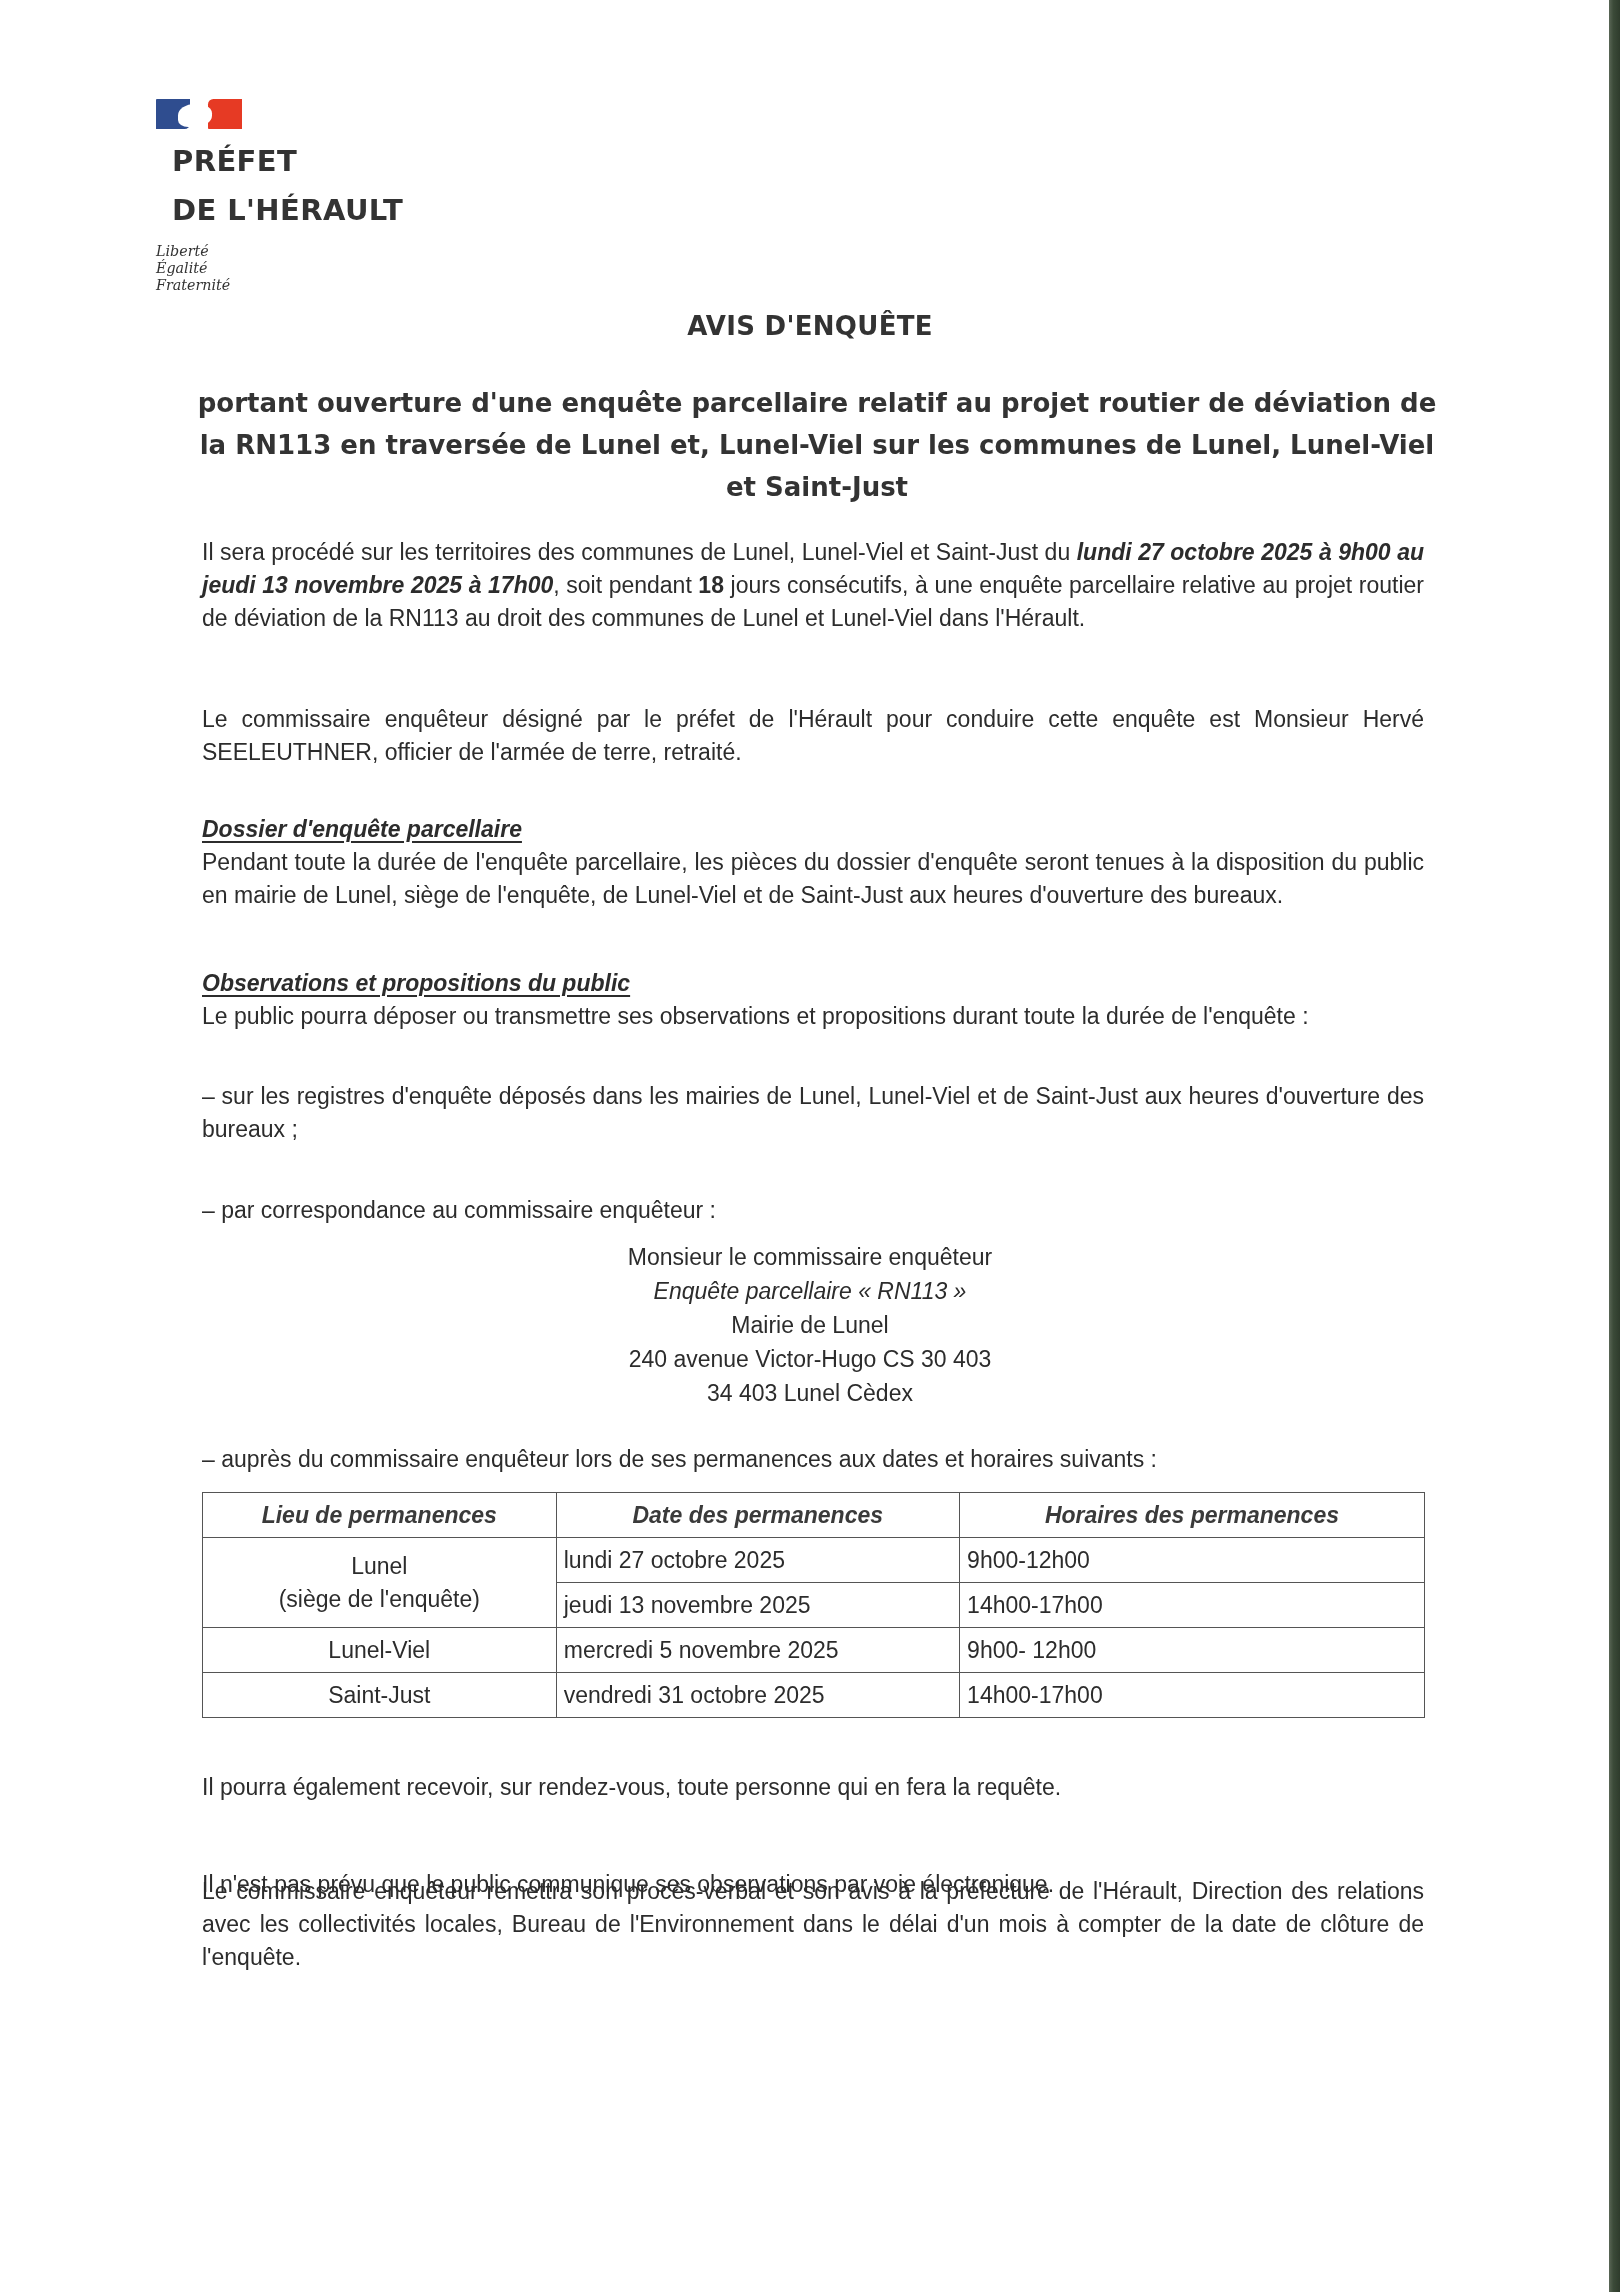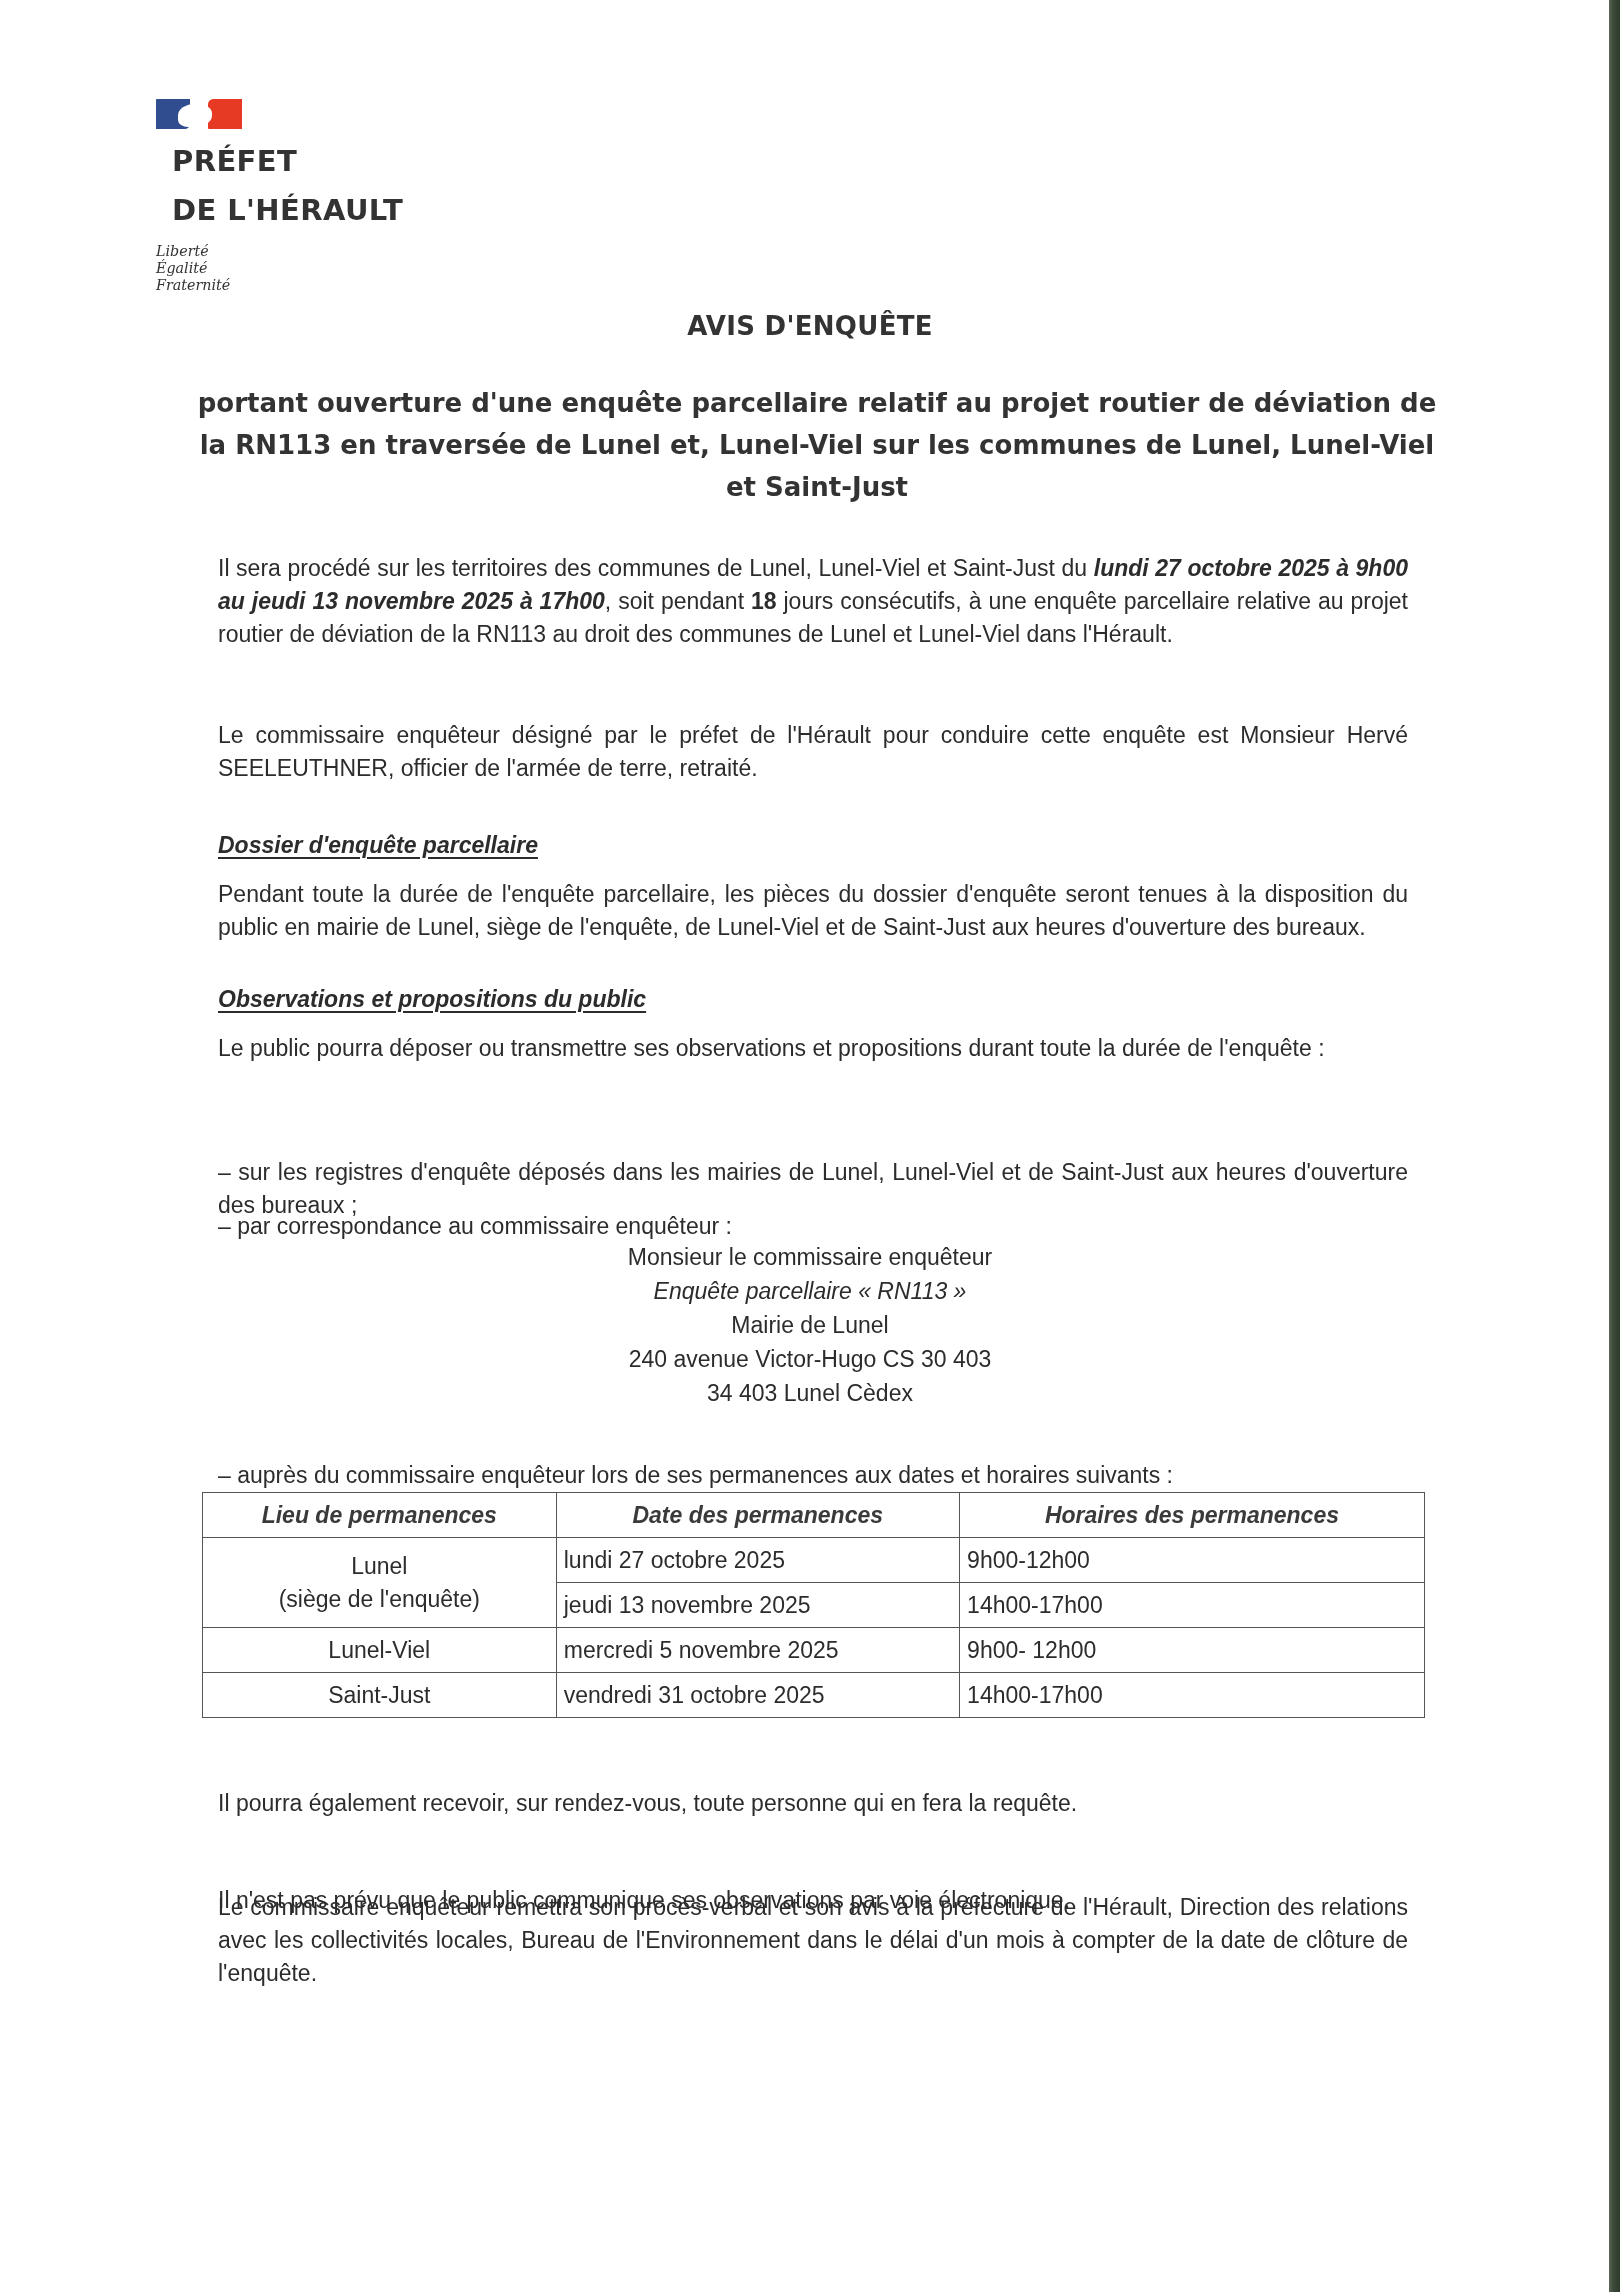--- a/index.html
+++ b/index.html
@@ -112,21 +112,21 @@
     .body-text {
       position: absolute;
       left: 202px;
       width: 1222px;
       font-size: 23px;
       line-height: 33px;
       color: #2c2c2c;
       text-align: justify;
     }
     .body-text p {
-      margin: 16px;
+      margin: 0;
     }
     .bi {
       font-weight: bold;
       font-style: italic;
     }
     .b {
       font-weight: bold;
     }
     .section-heading {
       font-weight: bold;
@@ -221,21 +221,21 @@
   <div class="body-text" style="top:813px;">
     <p class="section-heading" style="text-align:left;">Dossier d'enquête parcellaire</p>
     <p>Pendant toute la durée de l'enquête parcellaire, les pièces du dossier d'enquête seront tenues à la disposition du public en mairie de Lunel, siège de l'enquête, de Lunel-Viel et de Saint-Just aux heures d'ouverture des bureaux.</p>
   </div>
 
   <div class="body-text" style="top:967px;">
     <p class="section-heading" style="text-align:left;">Observations et propositions du public</p>
     <p>Le public pourra déposer ou transmettre ses observations et propositions durant toute la durée de l'enquête :</p>
   </div>
 
-  <div class="body-text" style="top:1140px;">
+  <div class="body-text" style="top:1080px;">
     <p>– sur les registres d'enquête déposés dans les mairies de Lunel, Lunel-Viel et de Saint-Just aux heures d'ouverture des bureaux ;</p>
   </div>
 
   <div class="body-text" style="top:1194px;">
     <p>– par correspondance au commissaire enquêteur :</p>
   </div>
 
   <div class="address">
     <div>Monsieur le commissaire enquêteur</div>
     <div class="it">Enquête parcellaire « RN113 »</div>

